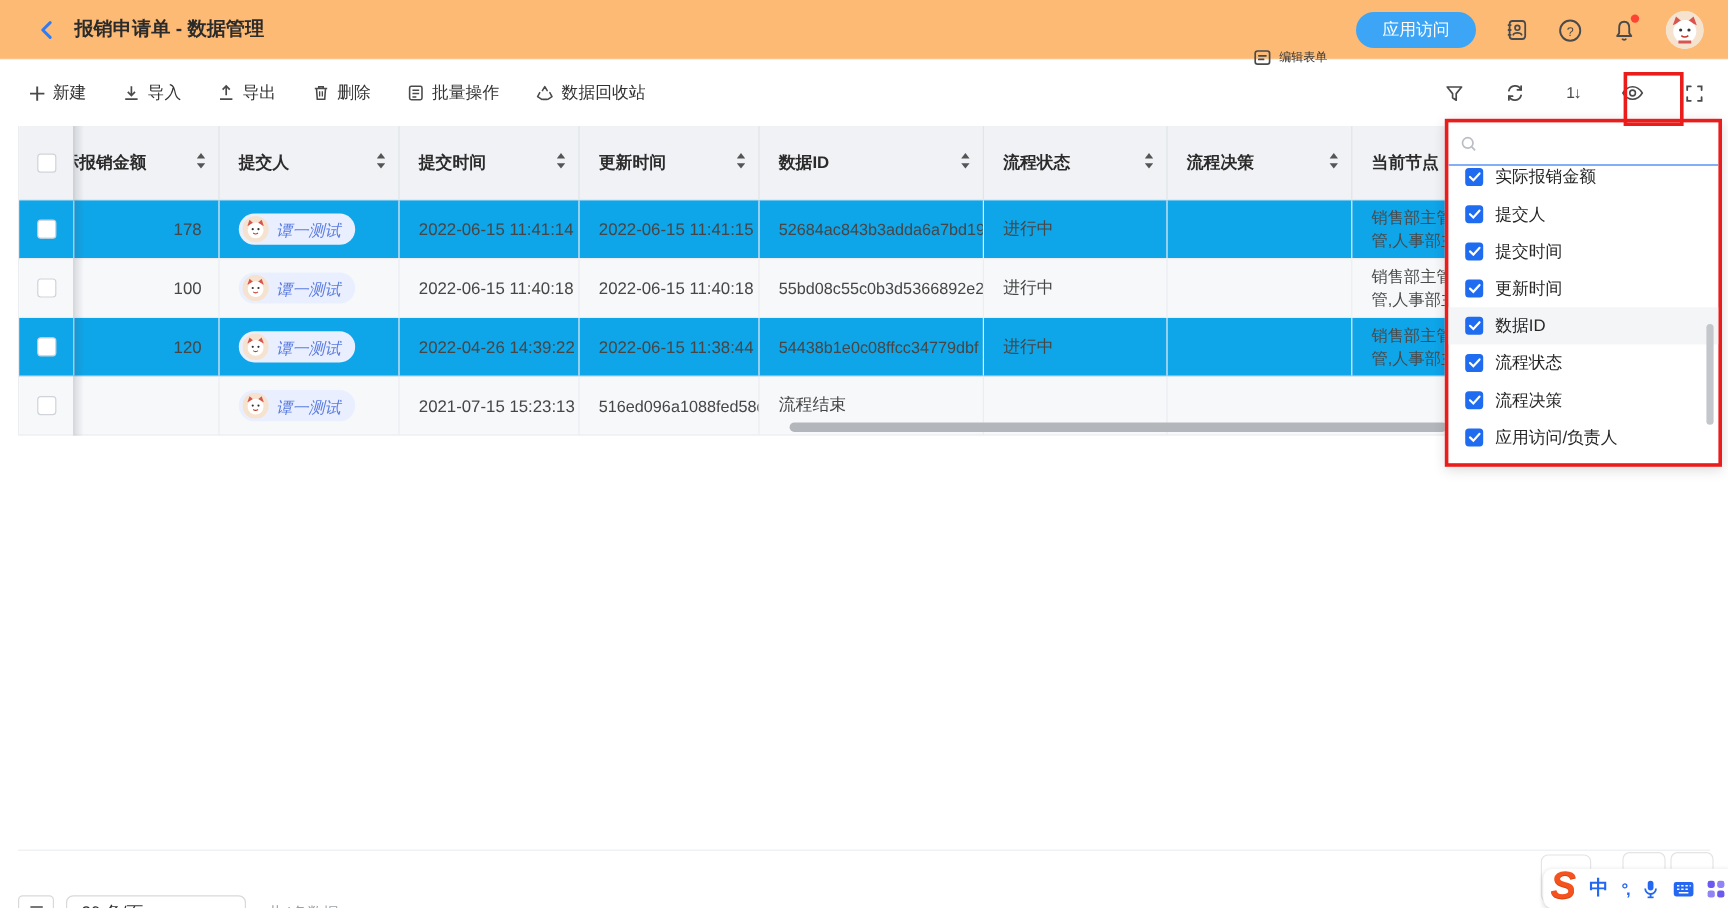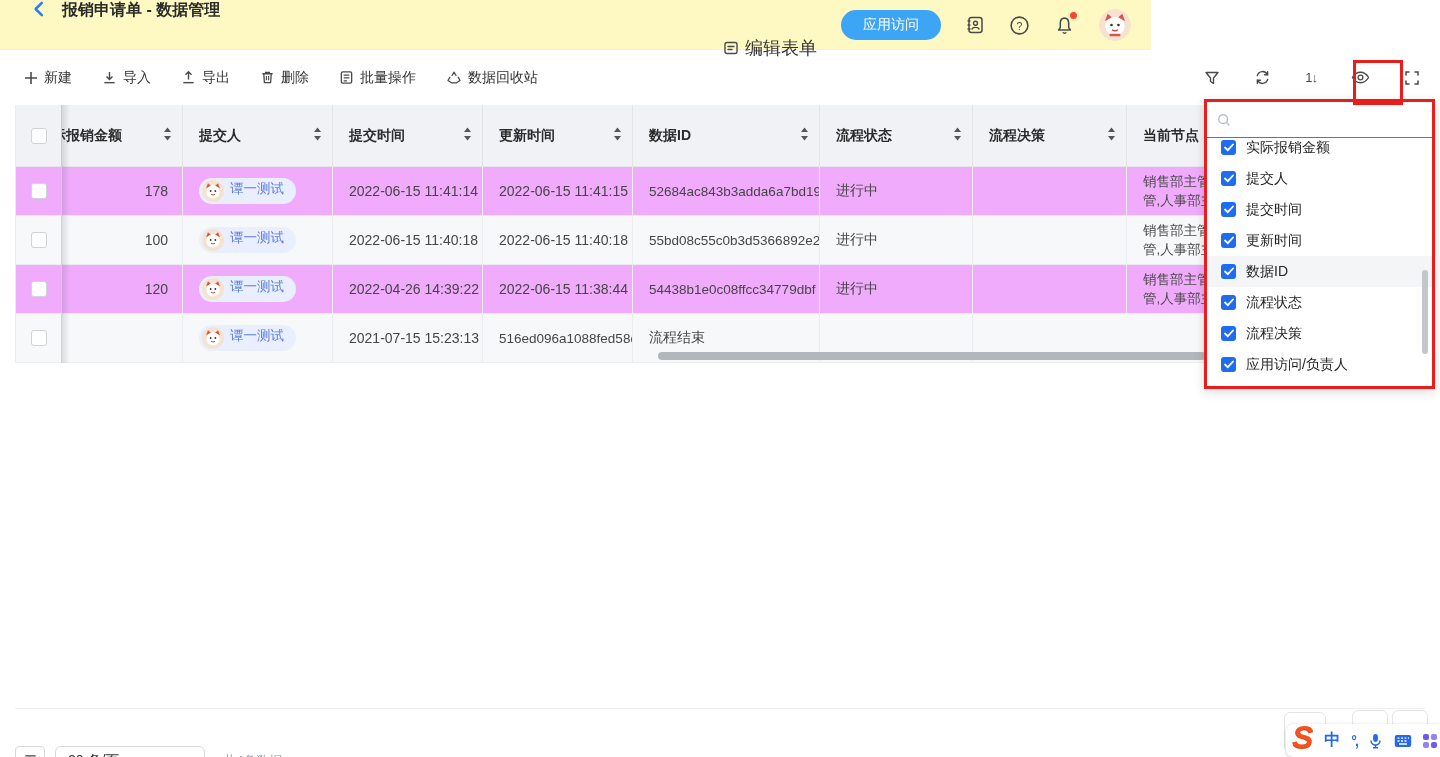--- a/index.html
+++ b/index.html
@@ -1,25 +1,25 @@
 <!DOCTYPE html>
 <html><head>
 <meta charset="utf-8">
 <style>
   * { box-sizing: border-box; margin: 0; padding: 0; }
   html,body { width:1440px; height:757px; overflow:hidden; background:#fff;
     font-family:"Liberation Sans","DejaVu Sans",sans-serif; color:#333; }
 
   
-  .topbar { position:absolute; left:0; top:0; width:1151px; height:50px; background:#fef9c3;
-    border-bottom:1px solid #eef0f2; display:flex; align-items:flex-start; z-index:2;}
+  .topbar { position:absolute; left:0; top:0; width:1440px; height:50px; background:#fdba74;
+    border-bottom:1px solid #eef0f2; display:flex; align-items:center; z-index:2;}
   .back-btn { margin-left:30px; display:flex; align-items:center; cursor:pointer; }
   .page-title { margin-left:14px; font-size:16px; font-weight:bold; color:#2b2b2b; }
   .topbar-right { position:absolute; right:20px; top:0; height:50px; display:flex; align-items:center; gap:24px; }
-  .tb-item { display:flex; align-items:center; gap:6px; font-size:18px; color:#333; cursor:pointer;margin-top:45px; }
+  .tb-item { display:flex; align-items:center; gap:6px; font-size:10px; color:#333; cursor:pointer;margin-top:45px; }
   .pill-btn { background:#3da5f5; color:#fff; font-size:14px; padding:6px 22px; border-radius:16px;
     border:none; cursor:pointer; }
   .icon-btn { display:flex; align-items:center; justify-content:center; cursor:pointer; position:relative; }
   .red-dot { position:absolute; right:-2px; top:-3px; width:7px; height:7px; border-radius:50%; background:#f43; }
   .avatar { width:32px; height:32px; border-radius:50%; overflow:hidden; cursor:pointer; }
 
   
   .toolbar { position:absolute; left:0; top:50px; width:1440px; height:55px; background:#fff; }
   .toolbar-left { position:absolute; left:24px; top:0; height:55px; display:flex; align-items:center; gap:30px;text-align:right; }
   .tool-item { display:flex; align-items:center; gap:6px; font-size:14px; color:#333; cursor:pointer; }
@@ -29,32 +29,32 @@
 
   
   .table { position:absolute; left:15px; top:105px; width:1410px;
     border-left:1px solid #ebedf0; border-right:1px solid #ebedf0; z-index:1; }
   .trow { display:grid; grid-template-columns:46px 121px 150px 150px 150px 187px 153px 154px 1fr; }
   .thead { background:#f0f2f5; height:62px; border-bottom:1px solid #e3e5e8; }
   .th { display:flex; align-items:center; padding:0 10px 0 16px; font-size:14px; font-weight:bold;
     color:#2b2b2b; border-right:1px solid #e2e4e8; overflow:hidden; white-space:nowrap; cursor:pointer; }
   .th:last-child { border-right:none; }
   .sorter { margin-left:auto; flex:0 0 auto; }
-  .tbody-row { height:49px; border-bottom:1px solid #ebedf0; background:#f0abfc; }
+  .tbody-row { height:49px; border-bottom:1px solid #ebedf0; background:#0ea5e9; }
   .tbody-row.alt { background:#f7f8fa; }
   .td { display:flex; align-items:center; padding:0 10px 0 16px; font-size:14px; color:#464646;
     border-right:1px solid #ebedf0; overflow:hidden; white-space:nowrap; }
   .td:last-child { border-right:none; }
   .td.cb, .th.cb { justify-content:center; padding:0; }
   .td.num { justify-content:flex-end; padding-right:14px; }
   .td.id-cell { font-size:13.5px; }
   .td.node-cell { display:block; padding-top:5px; font-size:13.5px; line-height:19px; color:#4a4a4a; }
   .checkbox { width:16px; height:16px; border:1px solid #d0d3d9; border-radius:3px; background:#fff; cursor:pointer; }
-  .user-pill { display:inline-flex; align-items:flex-start; gap:6px; background:#e9efff; border-radius:14px;
-    padding:2px 12px 2px 3px; color:#5b7ce0; font-size:13.5px; cursor:pointer; }
+  .user-pill { display:inline-flex; align-items:flex-end; gap:6px; background:#e9efff; border-radius:14px;
+    padding:2px 12px 2px 3px; color:#5b7ce0; font-size:13.5px; cursor:pointer;font-style:italic; }
   .amount-clip { margin-left:-24px; }
   .scroll-shadow { position:absolute; left:61px; top:105px; width:9px; height:258px;
     background:linear-gradient(90deg, rgba(70,76,90,.18), rgba(70,76,90,0)); z-index:3; pointer-events:none; }
   .hscroll-thumb { position:absolute; left:658px; top:352px; width:548px; height:8px;
     border-radius:4px; background:#b3b6ba; z-index:4; cursor:pointer; }
 
   
   .col-panel { position:absolute; left:1204px; top:99px; width:231px; height:290px; background:#fff;
     border:3px solid #ea1c1c; box-shadow:0 3px 10px rgba(0,0,0,.14); z-index:10; overflow:hidden; }
   .vp-search { height:36px; display:flex; align-items:center; gap:8px; padding:0 10px;

